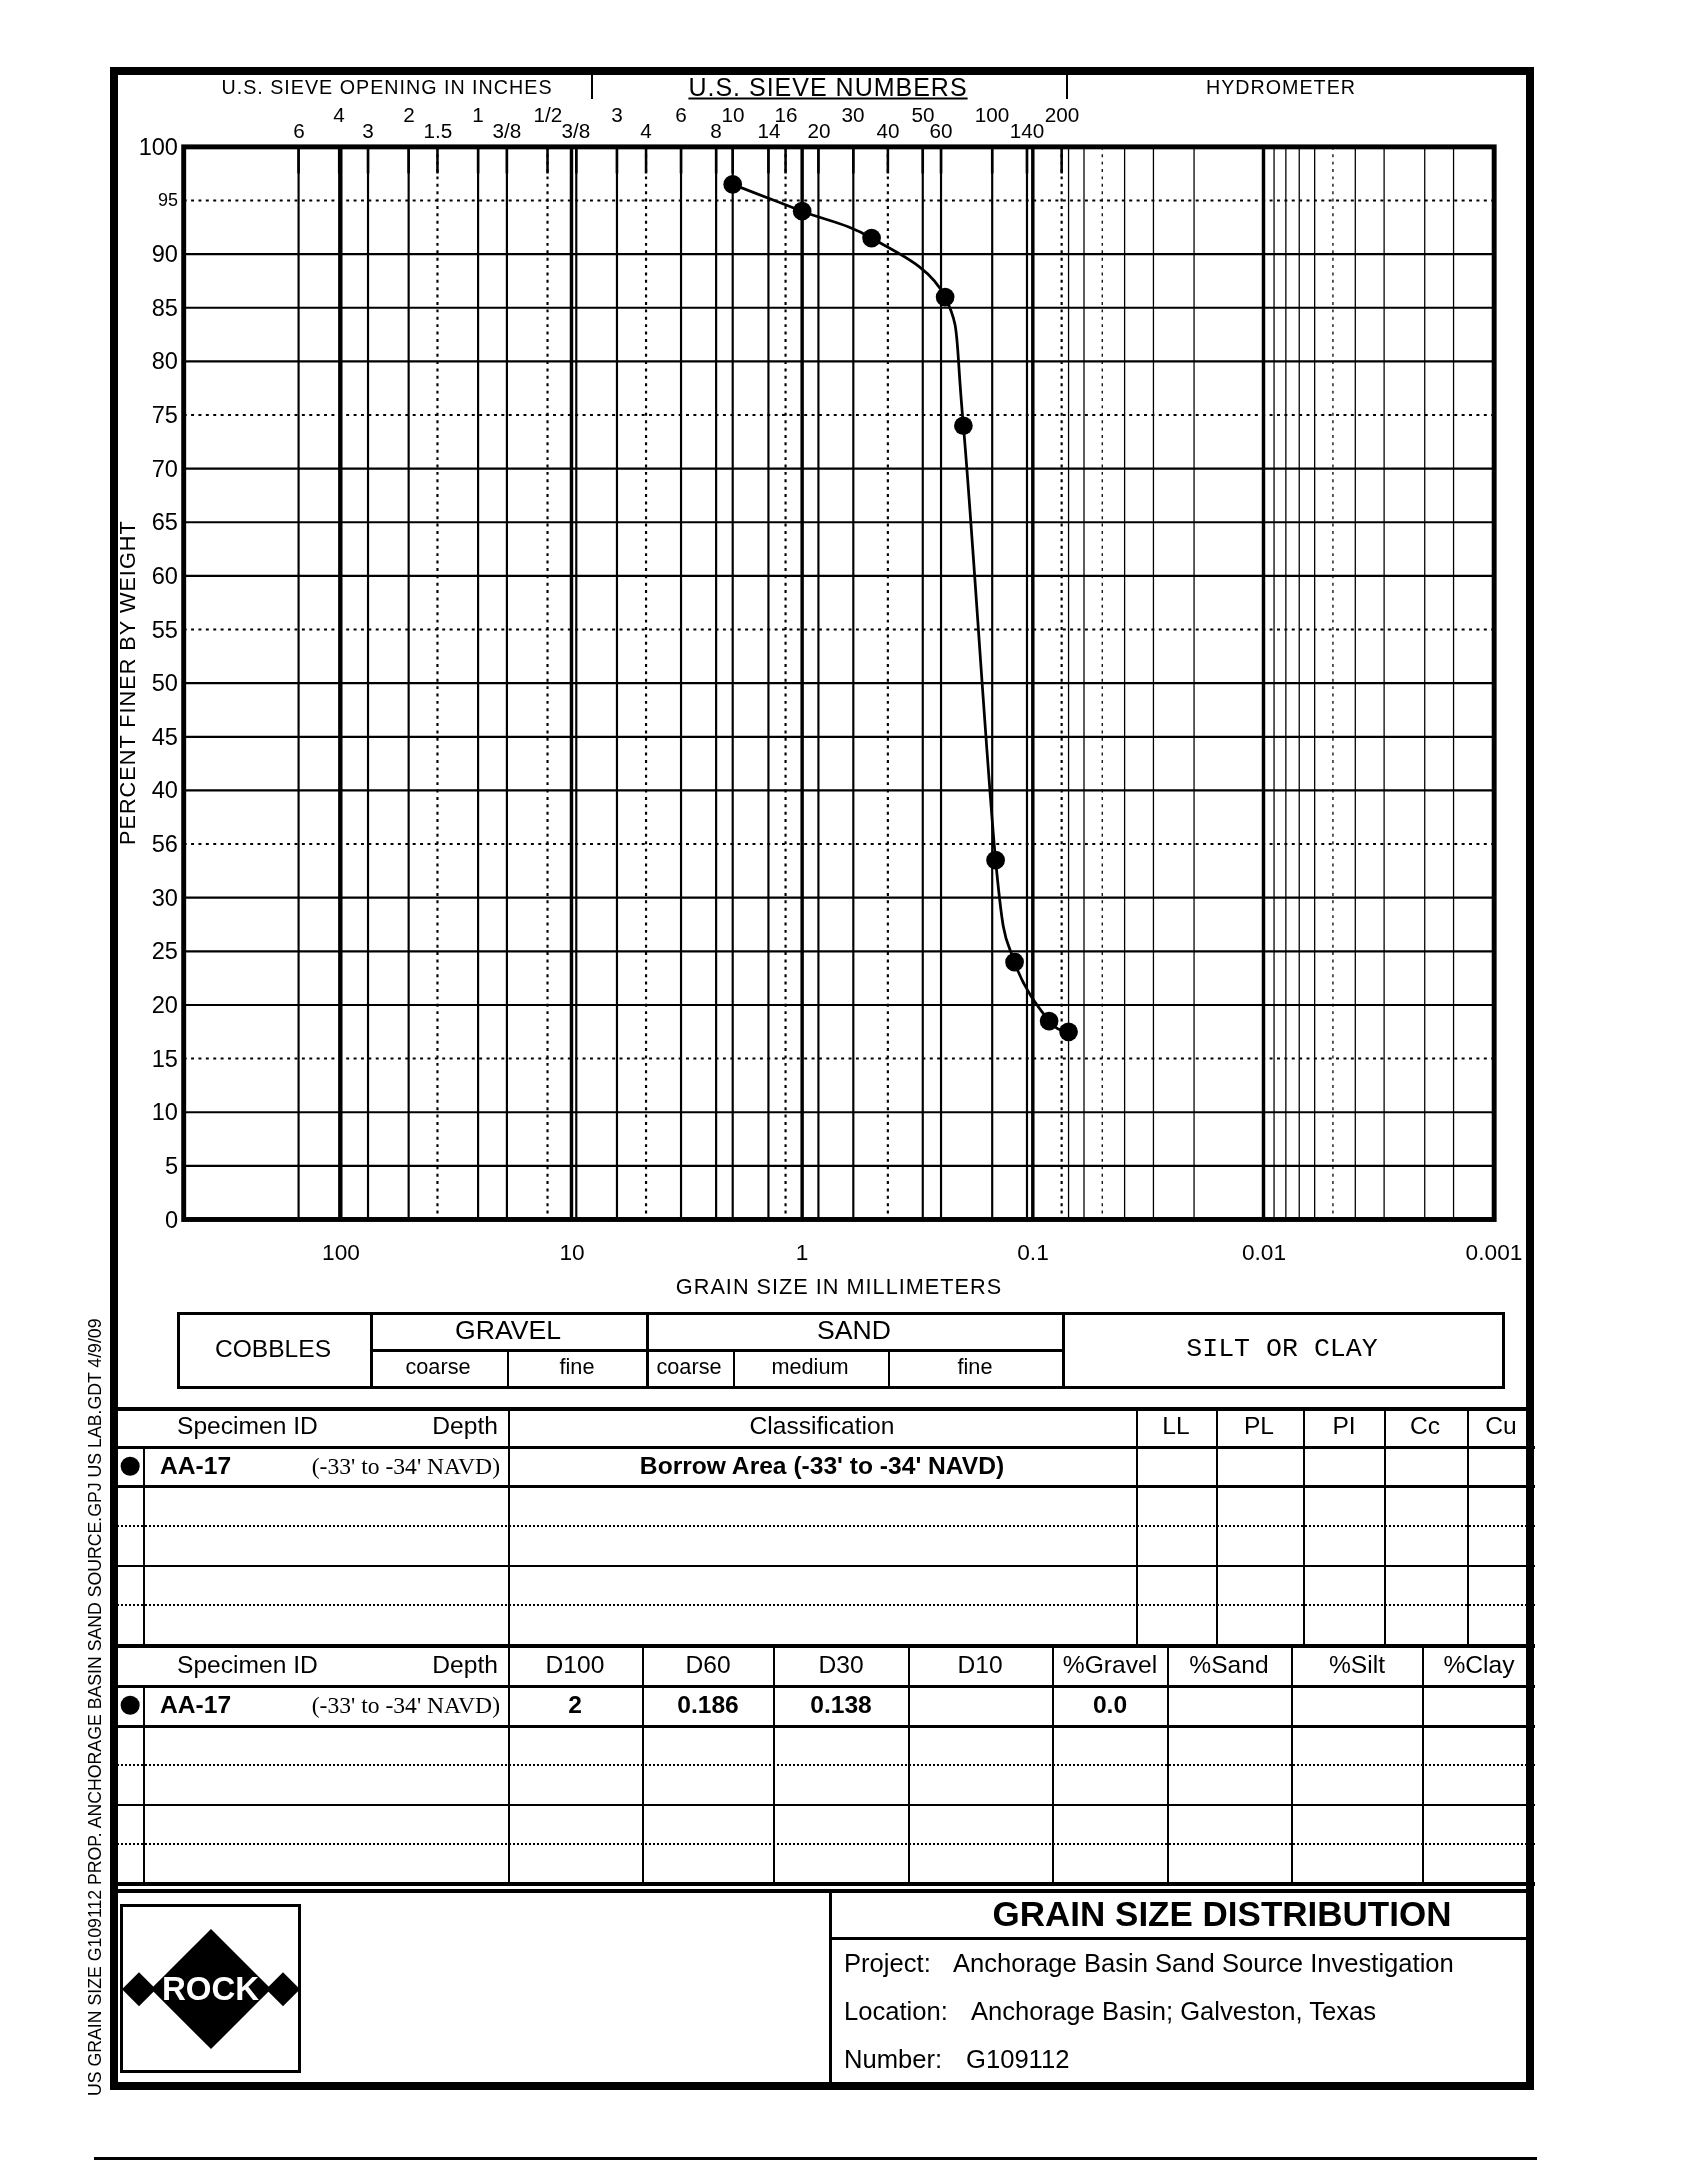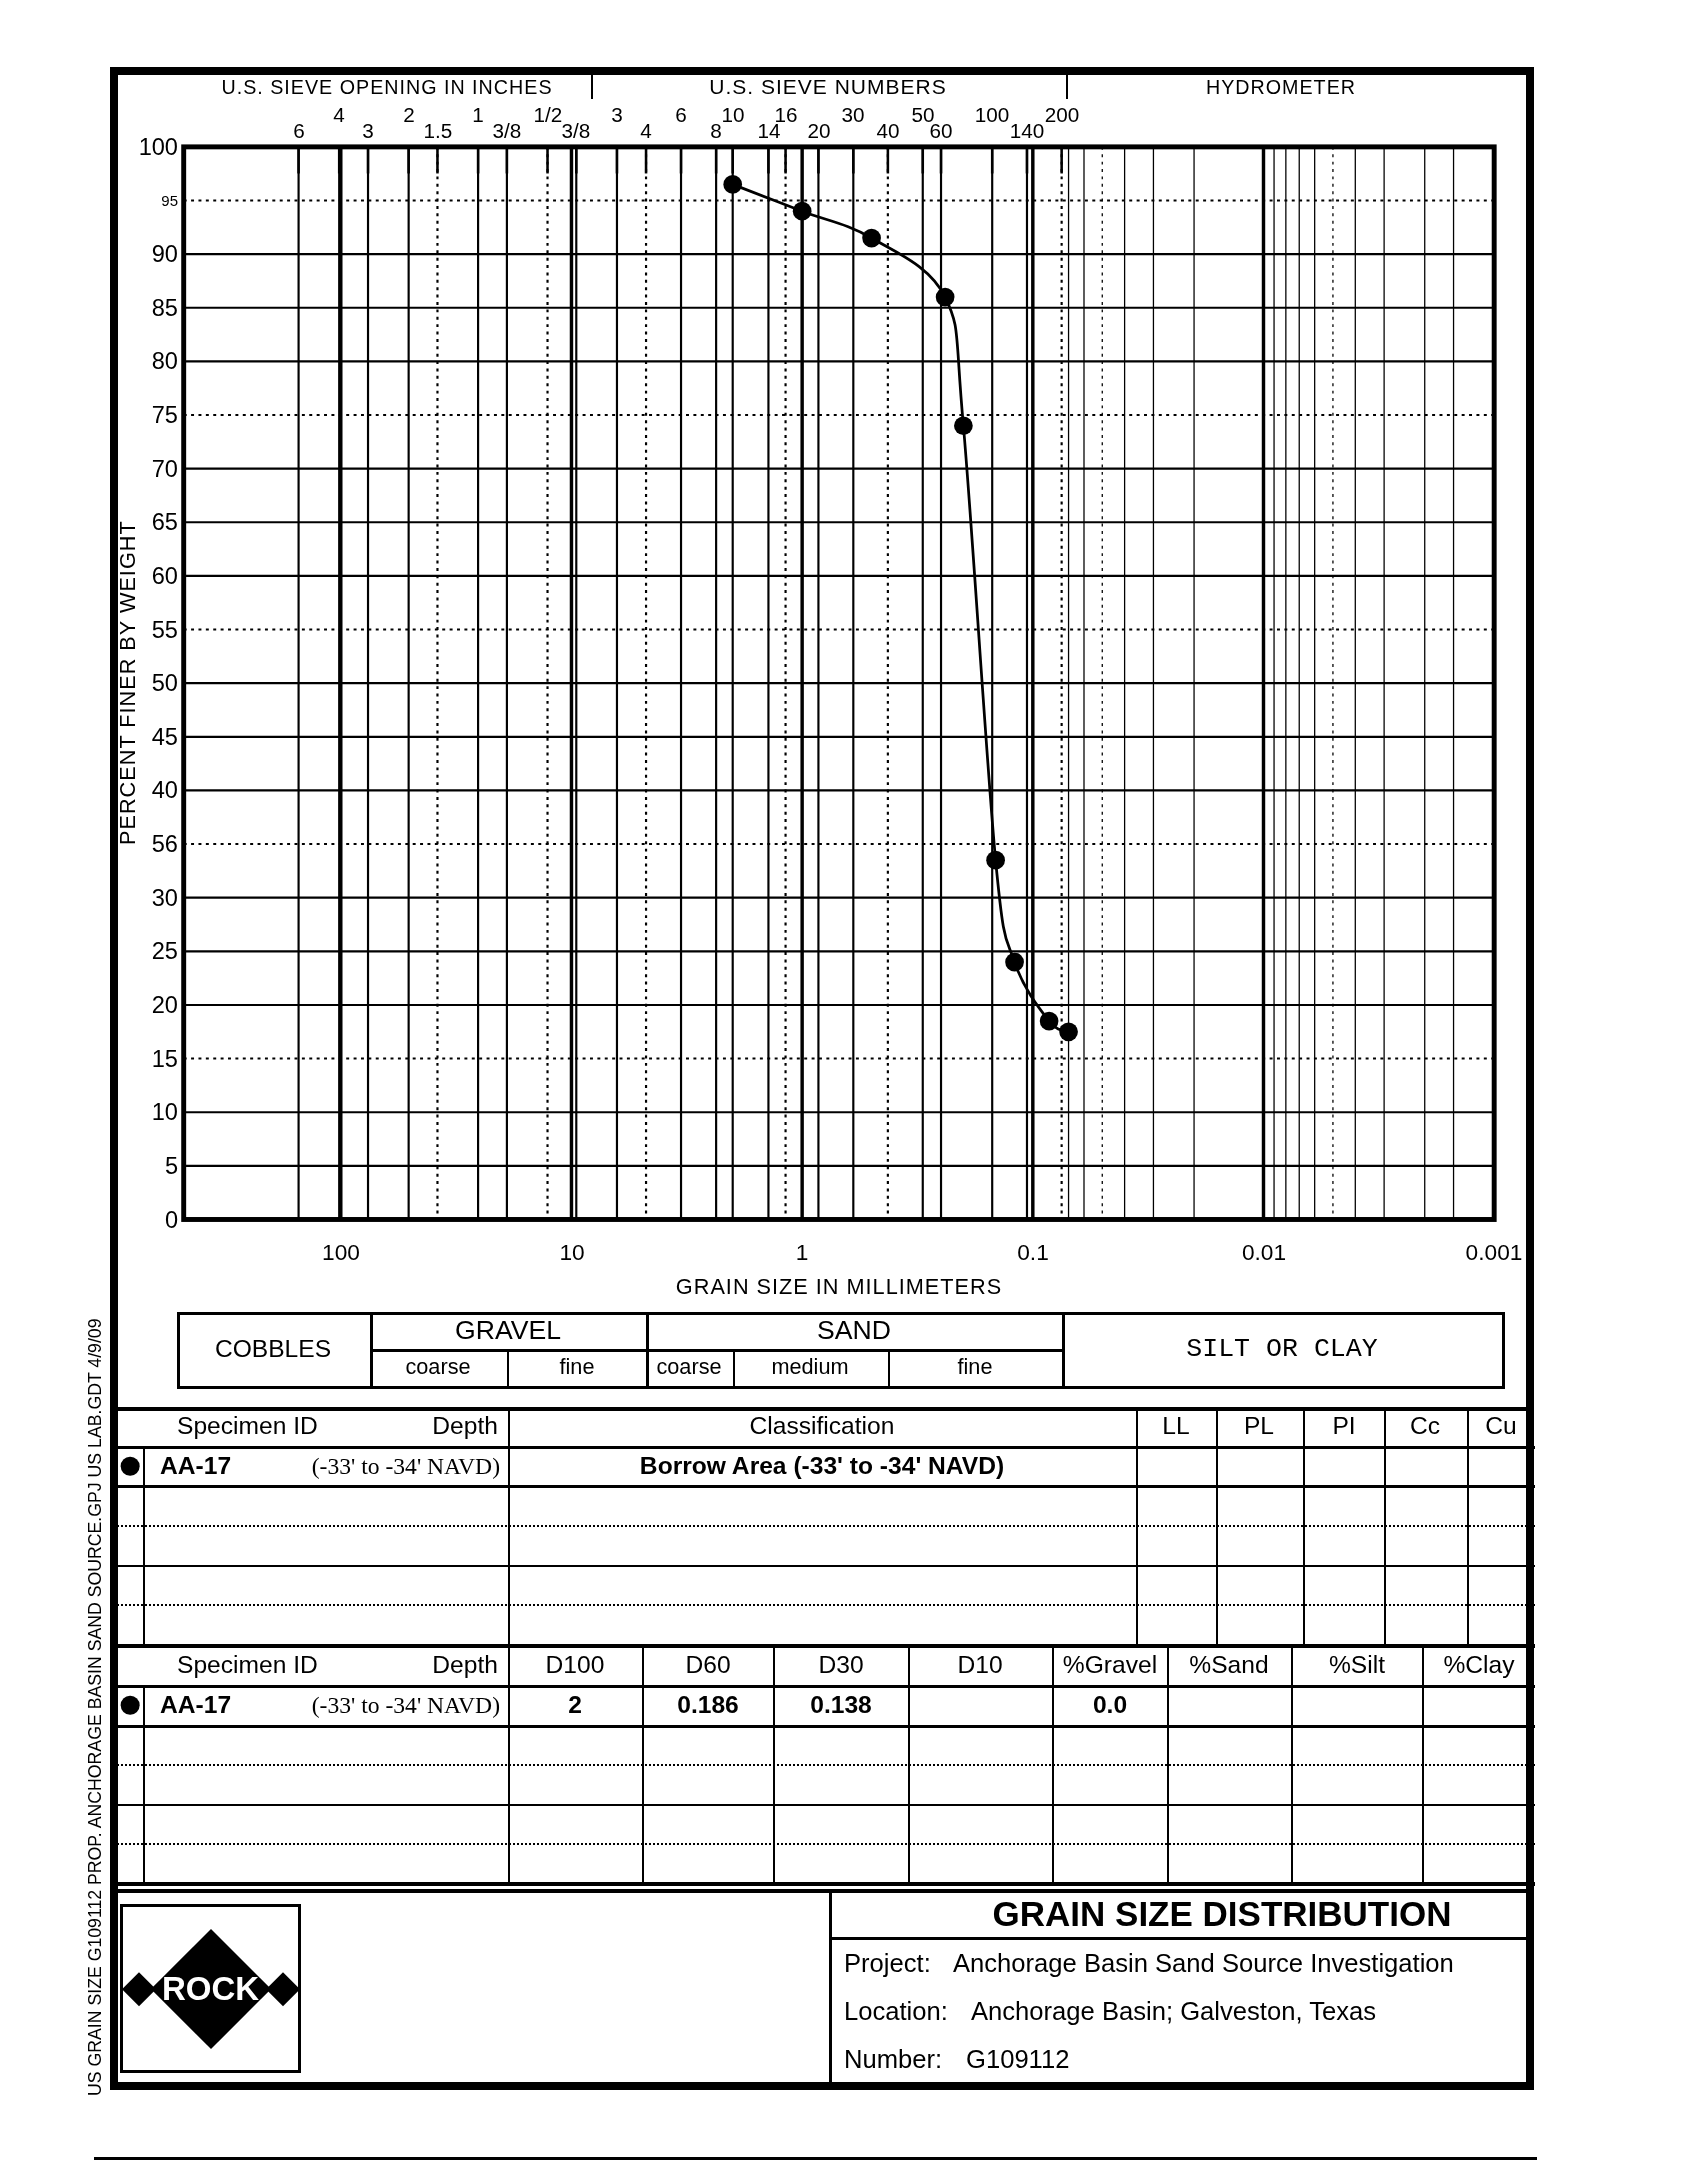--- a/index.html
+++ b/index.html
@@ -20,21 +20,21 @@
 </head>
 <body>
 
 <div id="sheet">
 
   <div class="abs" style="left:110px;top:67px;width:1424px;height:2023px;border:8.9px solid #000;box-sizing:border-box;"></div>
 
   <div class="line" style="left:94px;top:2157px;width:1443px;height:3px;"></div>
 
   <div class="lbl ctr" style="left:387px;top:87px;font-size:19.7px;letter-spacing:1px;">U.S. SIEVE OPENING IN INCHES</div>
-  <div class="lbl ctr" style="left:828px;top:87px;font-size:21px;letter-spacing:1px;">U.S. SIEVE NUMBERS</div>
+  <div class="lbl ctr" style="left:828px;top:87px;font-size:25px;letter-spacing:1px;text-decoration:underline;">U.S. SIEVE NUMBERS</div>
   <div class="lbl ctr" style="left:1281px;top:87px;font-size:19.7px;letter-spacing:1px;">HYDROMETER</div>
   <div class="line" style="left:591px;top:75px;width:2px;height:23.6px;"></div>
   <div class="line" style="left:1066px;top:75px;width:2px;height:23.6px;"></div>
 
   <div class="lbl" style="left:115px;top:845px;font-size:21.7px;letter-spacing:1px;transform:rotate(-90deg);transform-origin:0 0;">PERCENT FINER BY WEIGHT</div>
 
   <div class="lbl ctr" style="left:839px;top:1287px;font-size:21.7px;letter-spacing:1px;">GRAIN SIZE IN MILLIMETERS</div>
 
   <div class="lbl" style="left:85px;top:2096px;font-size:17.7px;transform:rotate(-90deg);transform-origin:0 0;">US GRAIN SIZE  G109112 PROP. ANCHORAGE BASIN SAND SOURCE.GPJ  US LAB.GDT  4/9/09</div>
 
@@ -160,21 +160,21 @@
       <div class="lbl ctr" style="left:786px;top:115px;font-size:20.7px;">16</div>
       <div class="lbl ctr" style="left:819px;top:131px;font-size:20.7px;">20</div>
       <div class="lbl ctr" style="left:853px;top:115px;font-size:20.7px;">30</div>
       <div class="lbl ctr" style="left:888px;top:131px;font-size:20.7px;">40</div>
       <div class="lbl ctr" style="left:923px;top:115px;font-size:20.7px;">50</div>
       <div class="lbl ctr" style="left:941px;top:131px;font-size:20.7px;">60</div>
       <div class="lbl ctr" style="left:992px;top:115px;font-size:20.7px;">100</div>
       <div class="lbl ctr" style="left:1027px;top:131px;font-size:20.7px;">140</div>
       <div class="lbl ctr" style="left:1062px;top:115px;font-size:20.7px;">200</div>
       <div class="lbl rgt" style="left:178px;top:147px;font-size:23.6px;">100</div>
-      <div class="lbl rgt" style="left:178px;top:200px;font-size:15px;">95</div>
+      <div class="lbl rgt" style="left:178px;top:200px;font-size:18px;">95</div>
       <div class="lbl rgt" style="left:178px;top:254px;font-size:23.6px;">90</div>
       <div class="lbl rgt" style="left:178px;top:308px;font-size:23.6px;">85</div>
       <div class="lbl rgt" style="left:178px;top:361px;font-size:23.6px;">80</div>
       <div class="lbl rgt" style="left:178px;top:415px;font-size:23.6px;">75</div>
       <div class="lbl rgt" style="left:178px;top:469px;font-size:23.6px;">70</div>
       <div class="lbl rgt" style="left:178px;top:522px;font-size:23.6px;">65</div>
       <div class="lbl rgt" style="left:178px;top:576px;font-size:23.6px;">60</div>
       <div class="lbl rgt" style="left:178px;top:630px;font-size:23.6px;">55</div>
       <div class="lbl rgt" style="left:178px;top:683px;font-size:23.6px;">50</div>
       <div class="lbl rgt" style="left:178px;top:737px;font-size:23.6px;">45</div>

